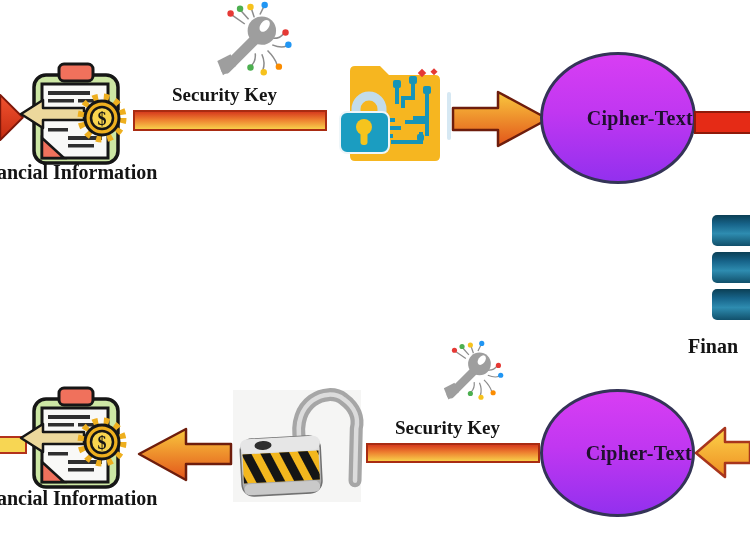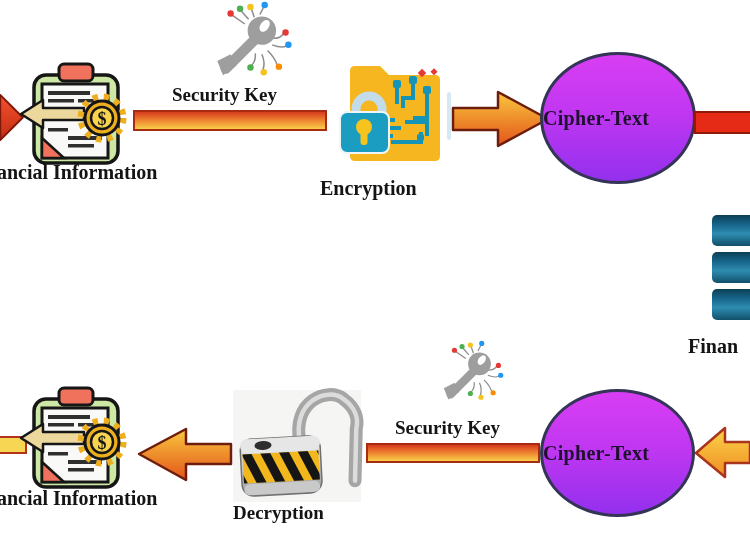--- a/index.html
+++ b/index.html
@@ -24,21 +24,21 @@
   }
   .yellow-bar{
     position:absolute;box-sizing:border-box;
     background:var(--yellow-connector,#f7d653);
     border:2px solid #b3321b;border-left:none;
   }
   .ellipse{
     position:absolute;box-sizing:border-box;border-radius:50%;
     border:3px solid var(--ellipse-border,#343457);
     background:linear-gradient(180deg,var(--ellipse-gradient-top,#d83ef3) 0%,#c137f1 45%,var(--ellipse-gradient-bottom,#9330ee) 100%);
-    display:flex;align-items:center;justify-content:flex-start;
+    display:flex;align-items:center;justify-content:flex-end;
   }
   .ellipse span{
     font-weight:bold;font-size:20px;color:#20102f;letter-spacing:.3px;
   }
   .dbblock{
     position:absolute;left:712px;width:46px;height:31px;border-radius:5px;
     background:linear-gradient(180deg,var(--database-blue-dark,#0b3f55) 0%,#17648a 30%,var(--database-blue-light,#2e8cb0) 60%,#11506b 100%);
   }
 </style>
 </head>
@@ -155,21 +155,20 @@
         <rect x="76" y="18" width="8" height="8" rx="2"></rect>
       <rect x="90" y="28" width="8" height="8" rx="2"></rect>
         <rect x="84" y="76" width="7" height="7" rx="2"></rect>
     </g>
     <path d="M23,56 v-5 a13,13 0 0 1 26,0 v5" stroke="#c3dcea" stroke-width="9" fill="none"></path>
     <rect x="7" y="54" width="49" height="41" rx="7" style="fill:var(--lock-teal,#1b9dc1)" stroke="#eef6f9" stroke-width="2"></rect>
     <circle cx="31" cy="69" r="8" fill="#f6c41d"></circle>
     <rect x="27.5" y="73" width="7" height="14" rx="3" fill="#f6c41d"></rect>
     <rect x="114" y="34" width="4" height="48" rx="2" fill="#d6e8f3"></rect>
   </svg>
-  <div class="label" style="left:320px;top:177px;width:136px;font-size:20px">Encryption</div>
 
   <svg class="icon" style="left:452px;top:90px" width="98" height="58" viewBox="0 0 98 58">
     <polygon points="1,18 46,18 46,2 96,29 46,56 46,40 1,40" fill="url(#agrad)" style="stroke:var(--arrow-border,#6e1d0c)" stroke-width="2.5" stroke-linejoin="round"></polygon>
   </svg>
 
   <div class="ellipse" style="left:540px;top:52px;width:156px;height:132px">
     <span>Cipher-Text</span>
   </div>
 
   <div class="red-bar" style="left:694px;top:111px;width:58px;height:23px"></div>
@@ -196,21 +195,20 @@
       <path d="M70,54 C64,14 100,0 116,14 C127,23 130,34 127,44 L123,96" stroke="#a6a6a6" stroke-width="13" fill="none" stroke-linecap="round"></path>
       <path d="M70,54 C64,14 100,0 116,14 C127,23 130,34 127,44 L123,96" stroke="#dcdcdc" stroke-width="4.5" fill="none" stroke-linecap="round"></path>
       <rect x="10" y="49" width="80" height="57" rx="12" fill="url(#silver)" stroke="#707070" stroke-width="1.5"></rect>
       <rect x="10" y="49" width="80" height="14" rx="7" fill="#e6e6e6"></rect>
       <ellipse cx="33" cy="56" rx="8.5" ry="4.5" fill="#2e2e2e"></ellipse>
       <rect x="12" y="64" width="76" height="29" style="fill:var(--hazard-yellow,#f3b71e)"></rect>
       <rect x="12" y="64" width="76" height="29" fill="url(#hazard)"></rect>
       <rect x="12" y="94" width="76" height="11" rx="5.5" fill="#c9c9c9"></rect>
     </g>
   </svg>
-  <div class="label" style="left:233px;top:502px;width:128px;font-size:19px">Decryption</div>
 
   <div class="grad-bar" style="left:366px;top:443px;width:174px;height:20px"></div>
 
   <svg class="icon" style="left:434px;top:334px" width="72" height="78">
     <use href="#sym-key" width="72" height="78"></use>
   </svg>
   <div class="label" style="left:395px;top:417px;width:140px;font-size:19px">Security Key</div>
 
   <div class="ellipse" style="left:540px;top:389px;width:155px;height:128px">
     <span>Cipher-Text</span>

